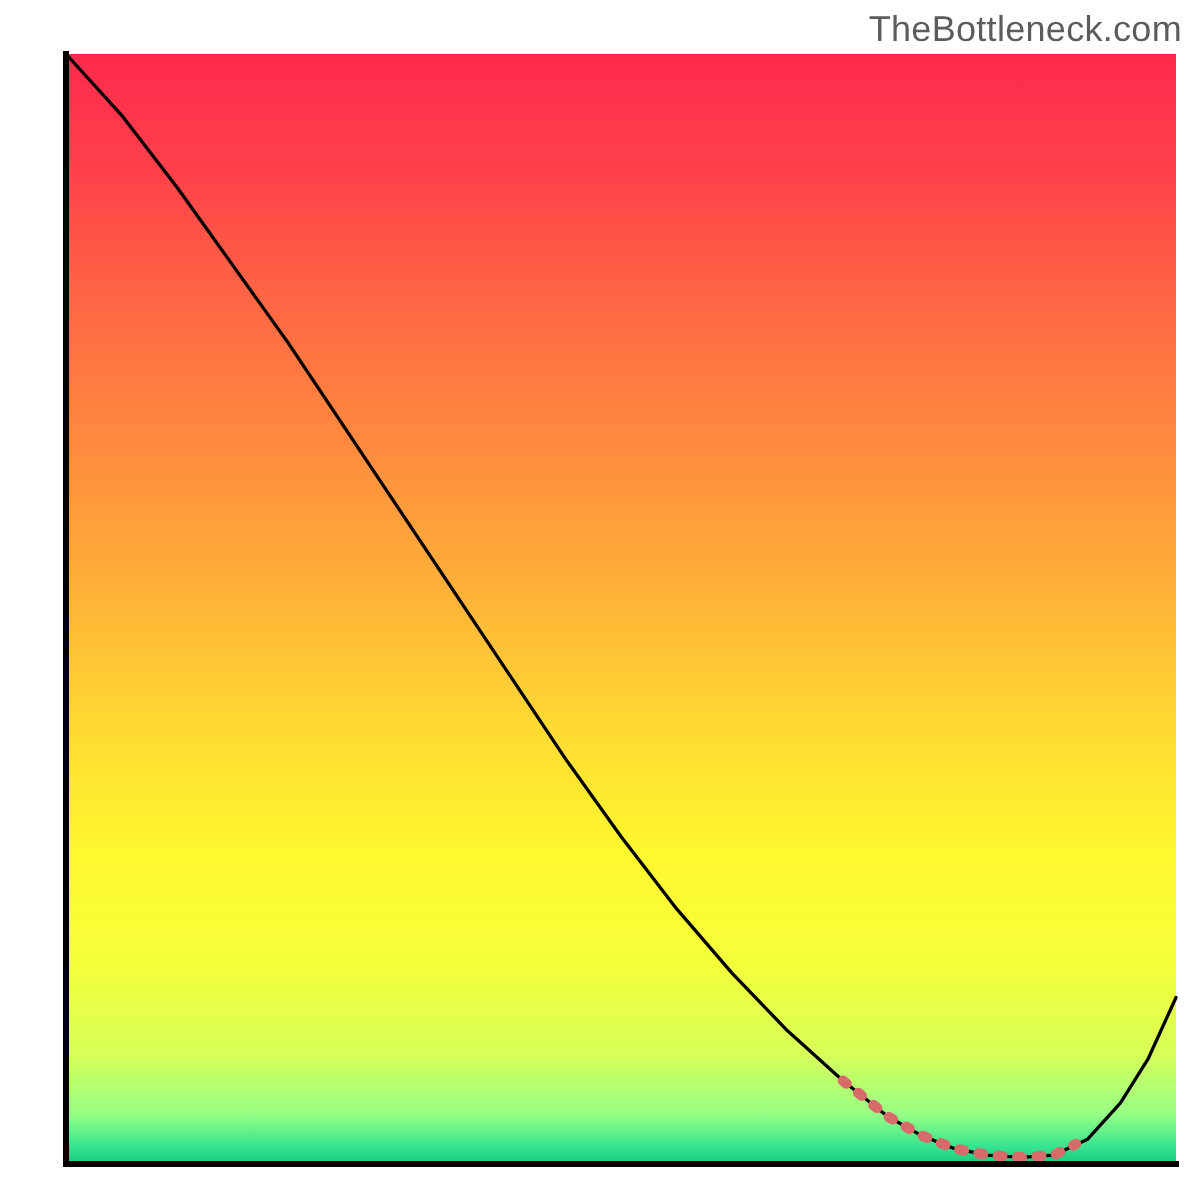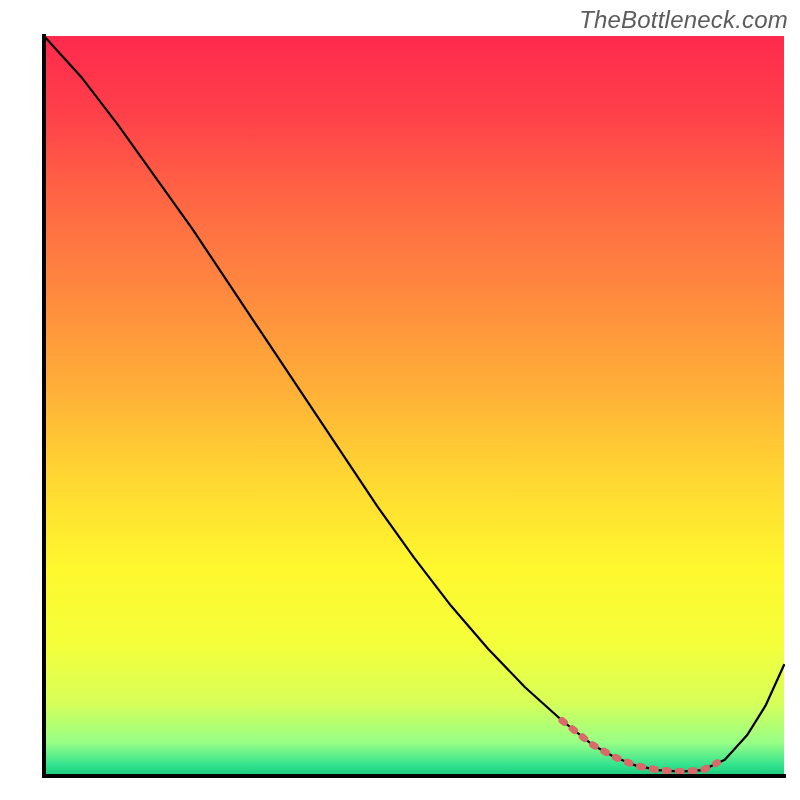--- a/index.html
+++ b/index.html
@@ -8,21 +8,20 @@
     width: 800px;
     height: 800px;
     background: #ffffff;
     font-family: Arial, Helvetica, sans-serif;
     overflow: hidden;
   }
   .wrap {
     position: relative;
     width: 800px;
     height: 684px;
-    font-style: italic;
   }
   .watermark {
     position: absolute;
     top: 6px;
     right: 12px;
     color: #5c5c5c;
     font-size: 24px;
     font-weight: 400;
     letter-spacing: 0.2px;
     z-index: 5;

